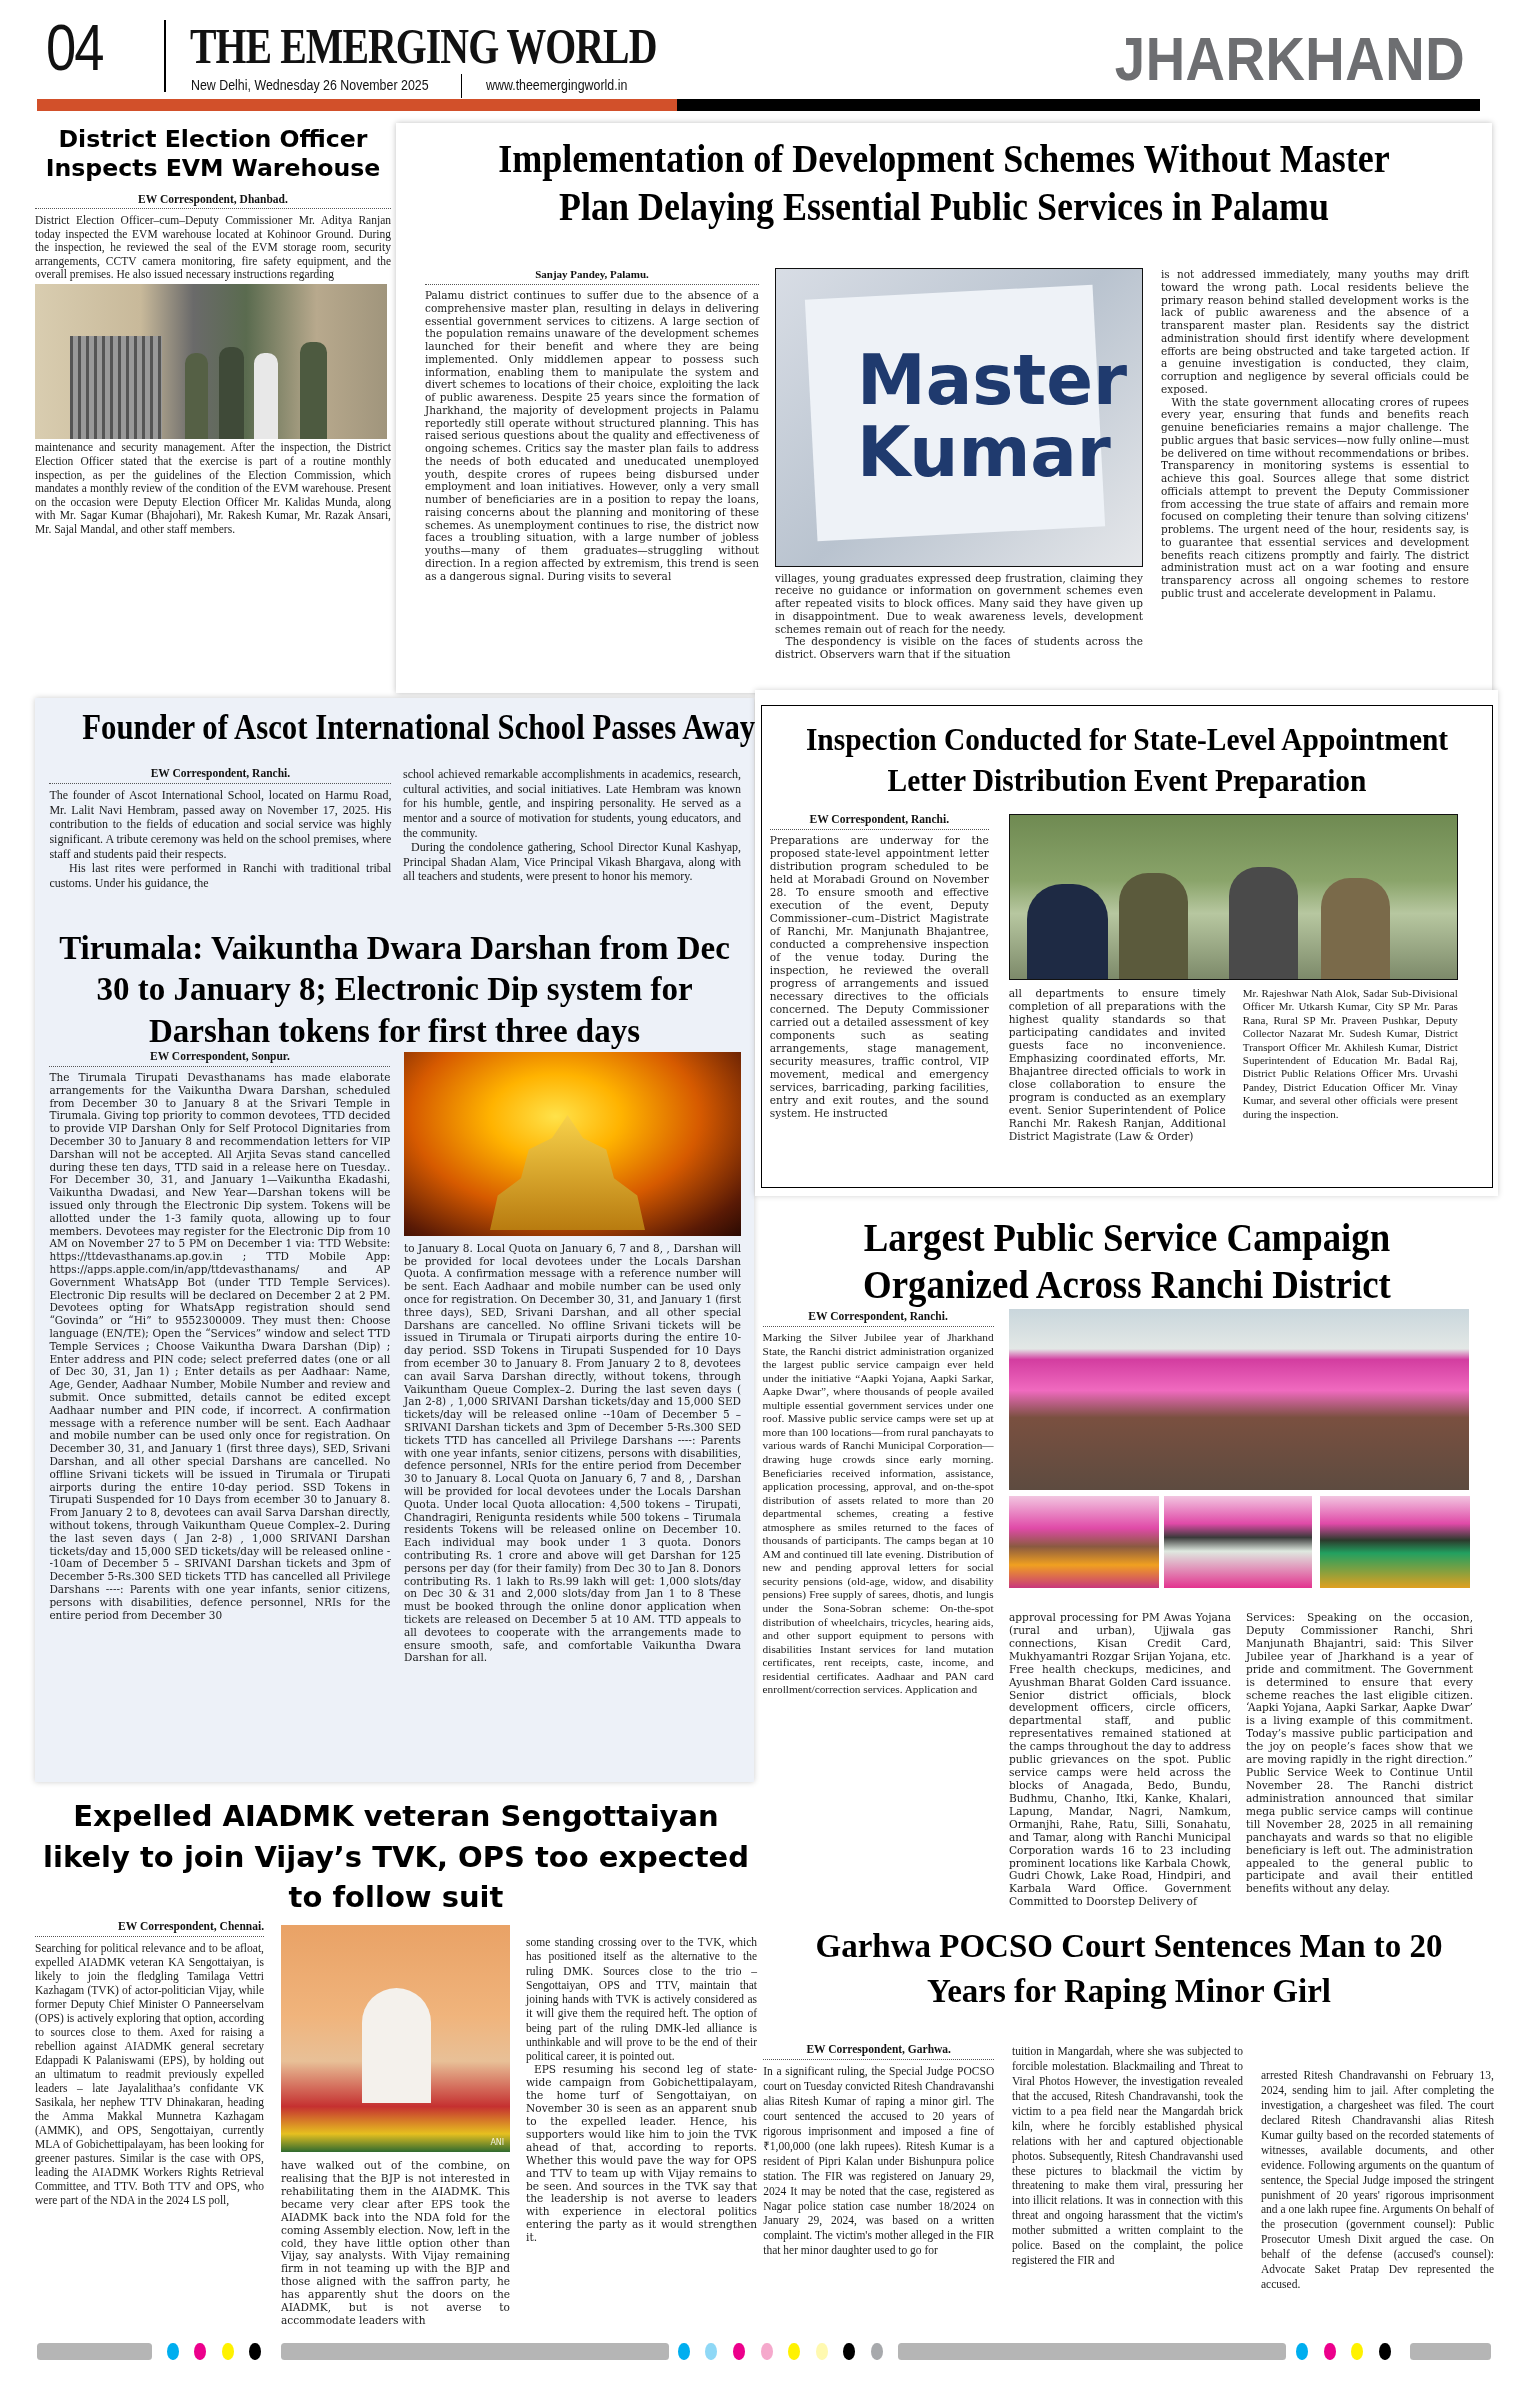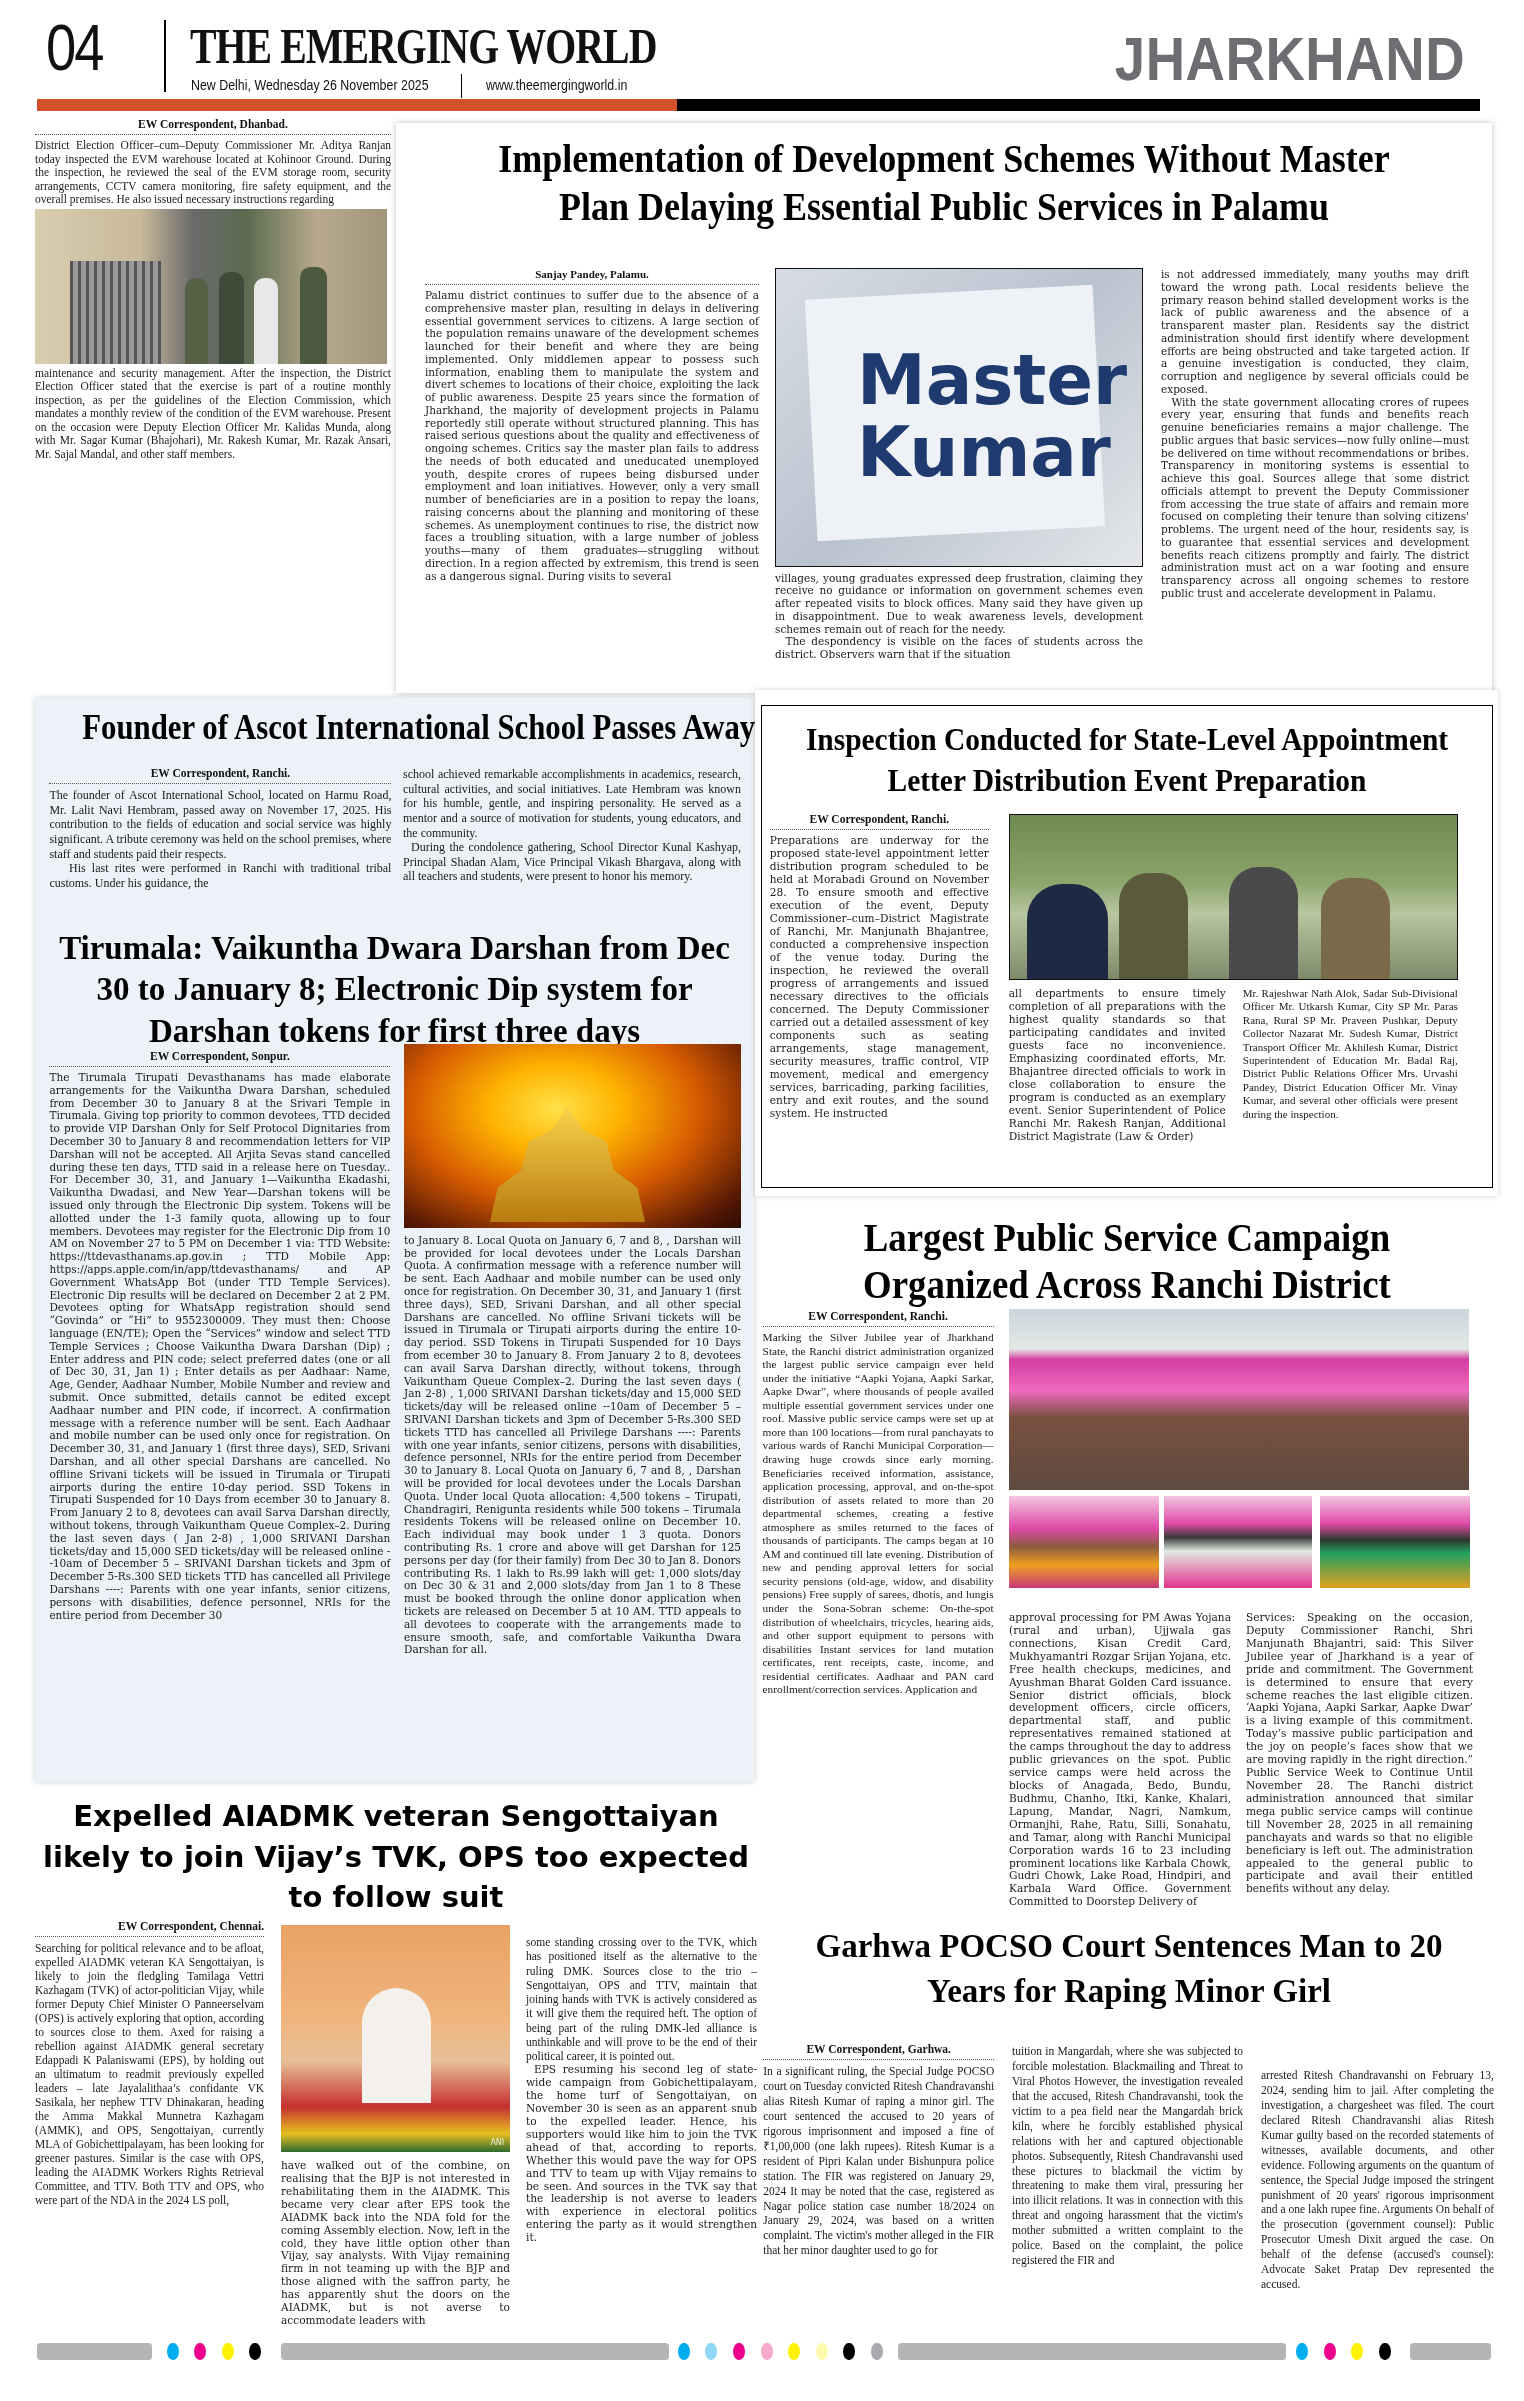--- a/index.html
+++ b/index.html
@@ -42,20 +42,21 @@
 <div class="abs mast-div"></div>
 <div class="abs paper-title">THE EMERGING WORLD</div>
 <div class="abs dateline">New Delhi, Wednesday 26 November 2025</div>
 <div class="abs date-div"></div>
 <div class="abs website">www.theemergingworld.in</div>
 <div class="abs section">JHARKHAND</div>
 <div class="abs bar-orange"></div>
 <div class="abs bar-black"></div>
 
 <div class="abs card" style="left:35px;top:118px;width:356px;height:575px;box-shadow:none;">
+  <div class="head sans" style="font-size:23.6px;line-height:1.22;margin:7px 0 10.4px;">District Election Officer Inspects EVM Warehouse</div>
   <div class="byline" style="font-size:11.5px;">EW Correspondent, Dhanbad.</div>
   <div class="body cond" style="font-size:11.5px;line-height:1.18;">District Election Officer–cum–Deputy Commissioner Mr. Aditya Ranjan today inspected the EVM warehouse located at Kohinoor Ground. During the inspection, he reviewed the seal of the EVM storage room, security arrangements, CCTV camera monitoring, fire safety equipment, and the overall premises. He also issued necessary instructions regarding</div>
   <div class="photo" style="width:352px;height:155px;margin:2.3px 0;background:linear-gradient(90deg,#d9cdb0 0%,#c8b99a 30%,#6a6a6a 45%,#5a6b4f 60%,#b8a98d 80%,#a0957c 100%);position:relative;">
     <div style="position:absolute;left:35px;top:52px;width:92px;height:104px;background:repeating-linear-gradient(90deg,#555 0 3.5px,#999 3.5px 8px);"></div>
     <div style="position:absolute;left:150px;top:69px;width:23px;height:86px;background:#556045;border-radius:10.4px 10.4px 0 0;"></div>
     <div style="position:absolute;left:184px;top:63px;width:25px;height:92px;background:#3f4a38;border-radius:10.4px 10.4px 0 0;"></div>
     <div style="position:absolute;left:219px;top:69px;width:24px;height:86px;background:#e8e8e8;border-radius:10.4px 10.4px 0 0;"></div>
     <div style="position:absolute;left:265px;top:58px;width:26.5px;height:98px;background:#4d5a40;border-radius:10.4px 10.4px 0 0;"></div>
   </div>
   <div class="body cond" style="font-size:11.5px;line-height:1.18;">maintenance and security management. After the inspection, the District Election Officer stated that the exercise is part of a routine monthly inspection, as per the guidelines of the Election Commission, which mandates a monthly review of the condition of the EVM warehouse. Present on the occasion were Deputy Election Officer Mr. Kalidas Munda, along with Mr. Sagar Kumar (Bhajohari), Mr. Rakesh Kumar, Mr. Razak Ansari, Mr. Sajal Mandal, and other staff members.</div>
@@ -95,21 +96,21 @@
     <div class="body cond" style="font-size:12px;line-height:1.22;">school achieved remarkable accomplishments in academics, research, cultural activities, and social initiatives. Late Hembram was known for his humble, gentle, and inspiring personality. He served as a mentor and a source of motivation for students, young educators, and the community.</div>
     <div class="body cond" style="font-size:12px;line-height:1.22;text-indent:8px;">During the condolence gathering, School Director Kunal Kashyap, Principal Shadan Alam, Vice Principal Vikash Bhargava, along with all teachers and students, were present to honor his memory.</div>
   </div>
 
   <div class="head" style="position:absolute;left:11.5px;top:230px;width:696px;font-size:33px;line-height:1.25;">Tirumala: Vaikuntha Dwara Darshan from Dec 30 to January 8; Electronic Dip system for Darshan tokens for first three days</div>
 
   <div style="position:absolute;left:14.4px;top:352px;width:341px;">
     <div class="byline" style="font-size:11.5px;">EW Correspondent, Sonpur.</div>
     <div class="body" style="font-size:10.5px;line-height:1.22;">The Tirumala Tirupati Devasthanams has made elaborate arrangements for the Vaikuntha Dwara Darshan, scheduled from December 30 to January 8 at the Srivari Temple in Tirumala. Giving top priority to common devotees, TTD decided to provide VIP Darshan Only for Self Protocol Dignitaries from December 30 to January 8 and recommendation letters for VIP Darshan will not be accepted. All Arjita Sevas stand cancelled during these ten days, TTD said in a release here on Tuesday.. For December 30, 31, and January 1—Vaikuntha Ekadashi, Vaikuntha Dwadasi, and New Year—Darshan tokens will be issued only through the Electronic Dip system. Tokens will be allotted under the 1-3 family quota, allowing up to four members. Devotees may register for the Electronic Dip from 10 AM on November 27 to 5 PM on December 1 via: TTD Website: https://ttdevasthanams.ap.gov.in ; TTD Mobile App: https://apps.apple.com/in/app/ttdevasthanams/ and AP Government WhatsApp Bot (under TTD Temple Services). Electronic Dip results will be declared on December 2 at 2 PM. Devotees opting for WhatsApp registration should send “Govinda” or “Hi” to 9552300009. They must then: Choose language (EN/TE); Open the “Services” window and select TTD Temple Services ; Choose Vaikuntha Dwara Darshan (Dip) ; Enter address and PIN code; select preferred dates (one or all of Dec 30, 31, Jan 1) ; Enter details as per Aadhaar: Name, Age, Gender, Aadhaar Number, Mobile Number and review and submit. Once submitted, details cannot be edited except Aadhaar number and PIN code, if incorrect. A confirmation message with a reference number will be sent. Each Aadhaar and mobile number can be used only once for registration. On December 30, 31, and January 1 (first three days), SED, Srivani Darshan, and all other special Darshans are cancelled. No offline Srivani tickets will be issued in Tirumala or Tirupati airports during the entire 10-day period. SSD Tokens in Tirupati Suspended for 10 Days from ecember 30 to January 8. From January 2 to 8, devotees can avail Sarva Darshan directly, without tokens, through Vaikuntham Queue Complex–2. During the last seven days ( Jan 2-8) , 1,000 SRIVANI Darshan tickets/day and 15,000 SED tickets/day will be released online --10am of December 5 – SRIVANI Darshan tickets and 3pm of December 5-Rs.300 SED tickets TTD has cancelled all Privilege Darshans ----: Parents with one year infants, senior citizens, persons with disabilities, defence personnel, NRIs for the entire period from December 30</div>
   </div>
-  <div style="position:absolute;left:369px;top:346px;width:337px;">
+  <div style="position:absolute;left:369px;top:354px;width:337px;">
     <div class="photo" style="height:184px;background:radial-gradient(ellipse at 45% 35%,#ffe24a 0%,#ffb300 25%,#d65a00 55%,#5a1a05 85%,#2a0a02 100%);position:relative;">
       <div style="position:absolute;left:86px;top:63px;width:155px;height:115px;background:linear-gradient(180deg,#f8d24a,#b87b10);clip-path:polygon(50% 0,60% 20%,75% 30%,80% 55%,95% 70%,100% 100%,0 100%,5% 70%,20% 55%,25% 30%,40% 20%);"></div>
     </div>
     <div class="body" style="margin-top:5.8px;font-size:10.5px;line-height:1.22;">to January 8. Local Quota on January 6, 7 and 8, , Darshan will be provided for local devotees under the Locals Darshan Quota. A confirmation message with a reference number will be sent. Each Aadhaar and mobile number can be used only once for registration. On December 30, 31, and January 1 (first three days), SED, Srivani Darshan, and all other special Darshans are cancelled. No offline Srivani tickets will be issued in Tirumala or Tirupati airports during the entire 10-day period. SSD Tokens in Tirupati Suspended for 10 Days from ecember 30 to January 8. From January 2 to 8, devotees can avail Sarva Darshan directly, without tokens, through Vaikuntham Queue Complex–2. During the last seven days ( Jan 2-8) , 1,000 SRIVANI Darshan tickets/day and 15,000 SED tickets/day will be released online --10am of December 5 – SRIVANI Darshan tickets and 3pm of December 5-Rs.300 SED tickets TTD has cancelled all Privilege Darshans ----: Parents with one year infants, senior citizens, persons with disabilities, defence personnel, NRIs for the entire period from December 30 to January 8. Local Quota on January 6, 7 and 8, , Darshan will be provided for local devotees under the Locals Darshan Quota. Under local Quota allocation: 4,500 tokens – Tirupati, Chandragiri, Renigunta residents while 500 tokens – Tirumala residents Tokens will be released online on December 10. Each individual may book under 1 3 quota. Donors contributing Rs. 1 crore and above will get Darshan for 125 persons per day (for their family) from Dec 30 to Jan 8. Donors contributing Rs. 1 lakh to Rs.99 lakh will get: 1,000 slots/day on Dec 30 &amp; 31 and 2,000 slots/day from Jan 1 to 8 These must be booked through the online donor application when tickets are released on December 5 at 10 AM. TTD appeals to all devotees to cooperate with the arrangements made to ensure smooth, safe, and comfortable Vaikuntha Dwara Darshan for all.</div>
   </div>
 </div>
 
 <div class="abs card" style="left:755px;top:690px;width:743px;height:506px;box-shadow:0 0 5.8px rgba(0,0,0,0.18);">
   <div style="position:absolute;left:5.8px;top:15px;width:732px;height:483px;border:1.2px solid #000;">
     <div class="head" style="font-size:32px;line-height:1.3;padding:12.7px 11.5px 0;transform:scaleX(0.92);">Inspection Conducted for State-Level Appointment Letter Distribution Event Preparation</div>

